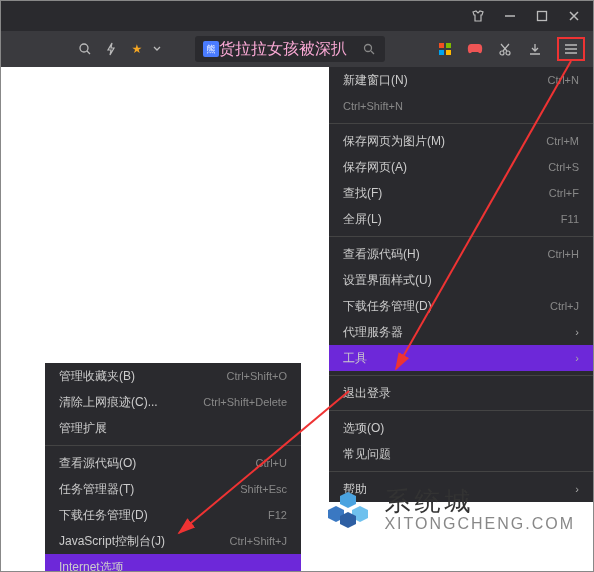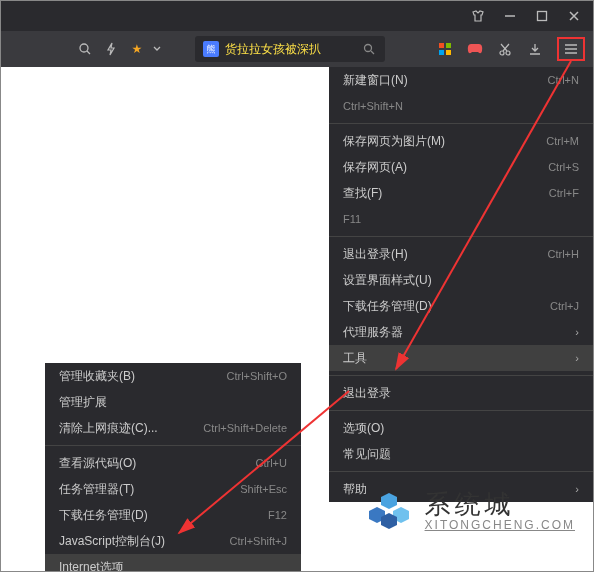--- a/index.html
+++ b/index.html
@@ -34,21 +34,21 @@
   }
   .toolbar-left { display:flex; align-items:center; gap:10px; padding-left:70px;}
   .searchbox {
     display:flex; align-items:center;
     background:#2a2a2e;
     height:26px; border-radius:3px;
     padding:0 8px; width:190px;
     margin-left:20px;
   }
   .searchbox .bd { width:16px;height:16px;background:#4a7cff;border-radius:2px;display:flex;align-items:center;justify-content:center;font-size:9px;color:#fff;}
-  .searchbox .placeholder { flex:1; color:#fde047; font-size:12px; padding-left:6px;}
+  .searchbox .placeholder { flex:1; color:#f9a8d4; font-size:16px; }
   .toolbar-right { display:flex; align-items:center; gap:14px; margin-left:auto; padding-right:2px;}
   .ico { width:16px;height:16px; display:flex;align-items:center;justify-content:center;color:#bbb;}
   .star { color:#f5a623;}
   .hamburger-wrap { border:2px solid #e33; padding:2px 4px;}
   .content-white { position:absolute; top:66px; left:0; right:0; bottom:0; background:#fff;}
   .main-menu {
     position:absolute;
     top:66px; right:0;
     width:264px;
     background:#2a2a2e;
@@ -67,32 +67,32 @@
     display:flex; align-items:center;
     height:26px;
     padding:0 14px;
     font-size:12px;
     cursor:default;
   }
   .menu-item .label { flex:1; white-space:nowrap; overflow:hidden;}
   .menu-item .shortcut { color:#888; font-size:11px;}
   .menu-item .arrow { color:#aaa; font-size:11px; margin-left:auto;}
   .menu-sep { height:1px; background:#444; margin:4px 0;}
-  .menu-item.highlight { background:#404040;}
+  .menu-item.highlight { background:#6d28d9;}
   .tools-redbox { position:absolute; border:2px solid #e33;}
   svg { display:block;}
   .annot-svg { position:absolute; top:0; left:0; width:594px; height:572px; pointer-events:none; z-index:50;}
   .watermark {
     position:absolute; right:18px; bottom:38px;
     display:flex; align-items:center; gap:14px; z-index:60;
   }
   .wm-icon svg { display:block;}
   .wm-text { display:flex; flex-direction:column; line-height:1.1;}
   .wm-text .big { font-size:26px; color:#333; letter-spacing:4px; font-weight:500;}
-  .wm-text .small { font-size:12px; color:#888; letter-spacing:2px;text-decoration:underline;}
+  .wm-text .small { font-size:16px; color:#888; letter-spacing:2px;}
 </style>
 </head>
 <body>
 
 <div class="titlebar">
   <span class="tb-icon">
     <svg width="14" height="14" viewBox="0 0 14 14" stroke="#bbb" fill="none" stroke-width="1.2">
       <path d="M2 3 L5 2 L7 4 L9 2 L12 3 L11 6 L10 6 L10 12 L4 12 L4 6 L3 6 Z"></path>
     </svg>
   </span>
@@ -198,25 +198,26 @@
     </div>
     <div class="menu-item">
       <span class="label">保存网页(A)</span>
       <span class="shortcut">Ctrl+S</span>
     </div>
     <div class="menu-item">
       <span class="label">查找(F)</span>
       <span class="shortcut">Ctrl+F</span>
     </div>
     <div class="menu-item">
+      <span class="label">全屏(L)</span>
       <span class="shortcut">F11</span>
     </div>
     <div class="menu-sep"></div>
     <div class="menu-item">
-      <span class="label">退出登录(H)</span>
+      <span class="label">查看源代码(H)</span>
       <span class="shortcut">Ctrl+H</span>
     </div>
     <div class="menu-item">
       <span class="label">设置界面样式(U)</span>
       <span class="shortcut"></span>
     </div>
     <div class="menu-item">
       <span class="label">下载任务管理(D)</span>
       <span class="shortcut">Ctrl+J</span>
     </div>
@@ -250,26 +251,26 @@
   </div>
 
 <div class="tools-redbox" id="tools-redbox" style="top: 369px; left: 349px; width: 50px; height: 24px;"></div>
 
 <div class="sub-menu" id="sub-menu">
     <div class="menu-item">
       <span class="label">管理收藏夹(B)</span>
       <span class="shortcut">Ctrl+Shift+O</span>
     </div>
     <div class="menu-item">
-      <span class="label">管理扩展</span>
-      <span class="shortcut"></span>
-    </div>
-    <div class="menu-item">
       <span class="label">清除上网痕迹(C)...</span>
       <span class="shortcut">Ctrl+Shift+Delete</span>
+    </div>
+    <div class="menu-item">
+      <span class="label">管理扩展</span>
+      <span class="shortcut"></span>
     </div>
     <div class="menu-sep"></div>
     <div class="menu-item">
       <span class="label">查看源代码(O)</span>
       <span class="shortcut">Ctrl+U</span>
     </div>
     <div class="menu-item">
       <span class="label">任务管理器(T)</span>
       <span class="shortcut">Shift+Esc</span>
     </div>

